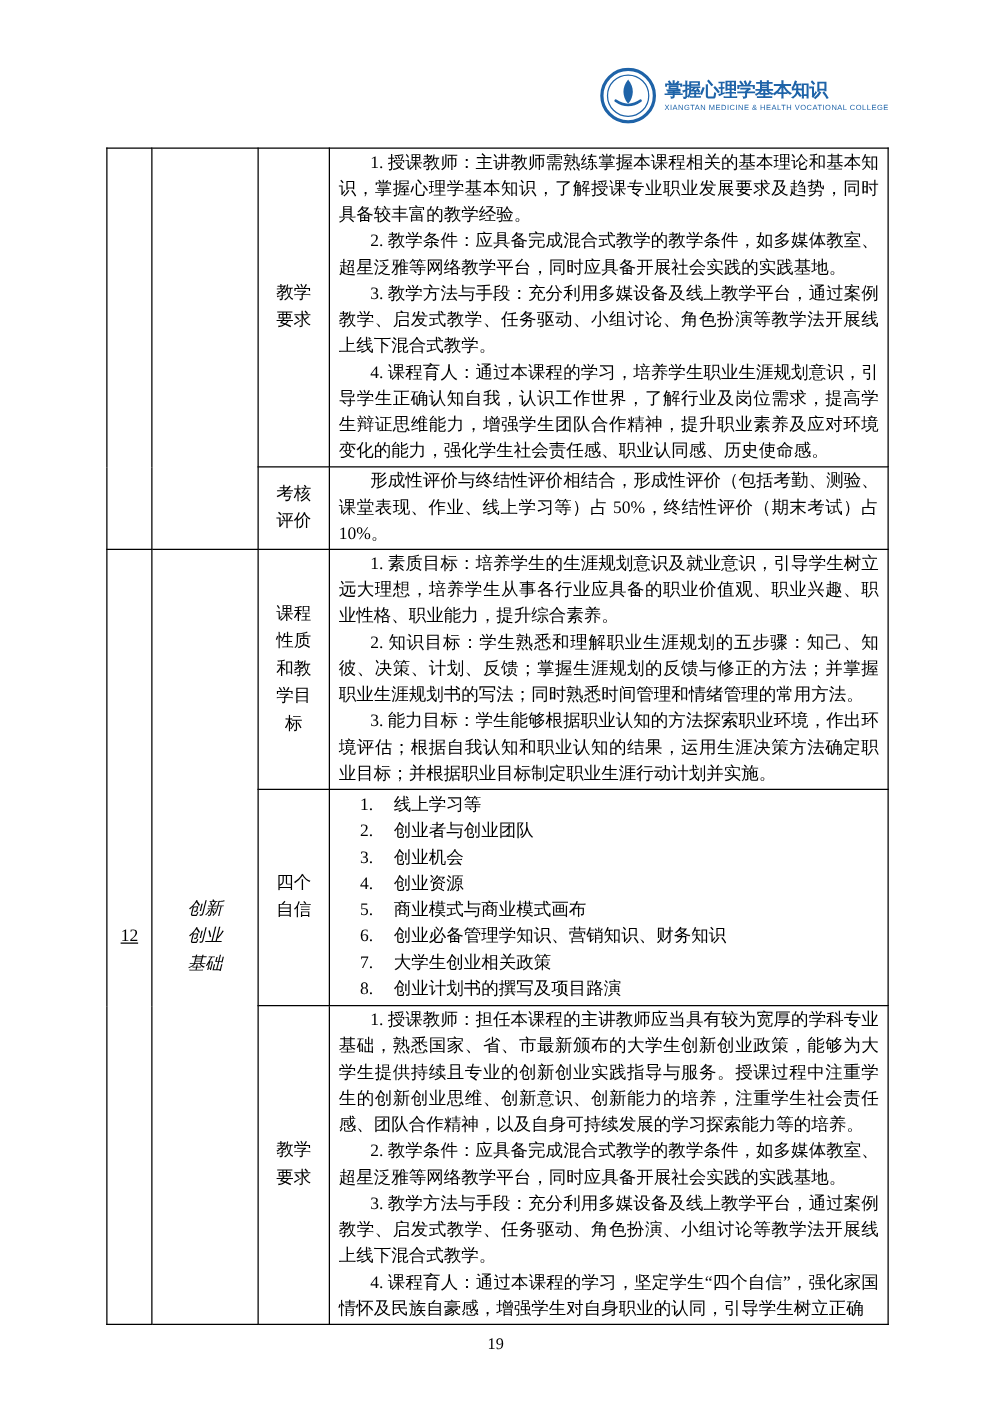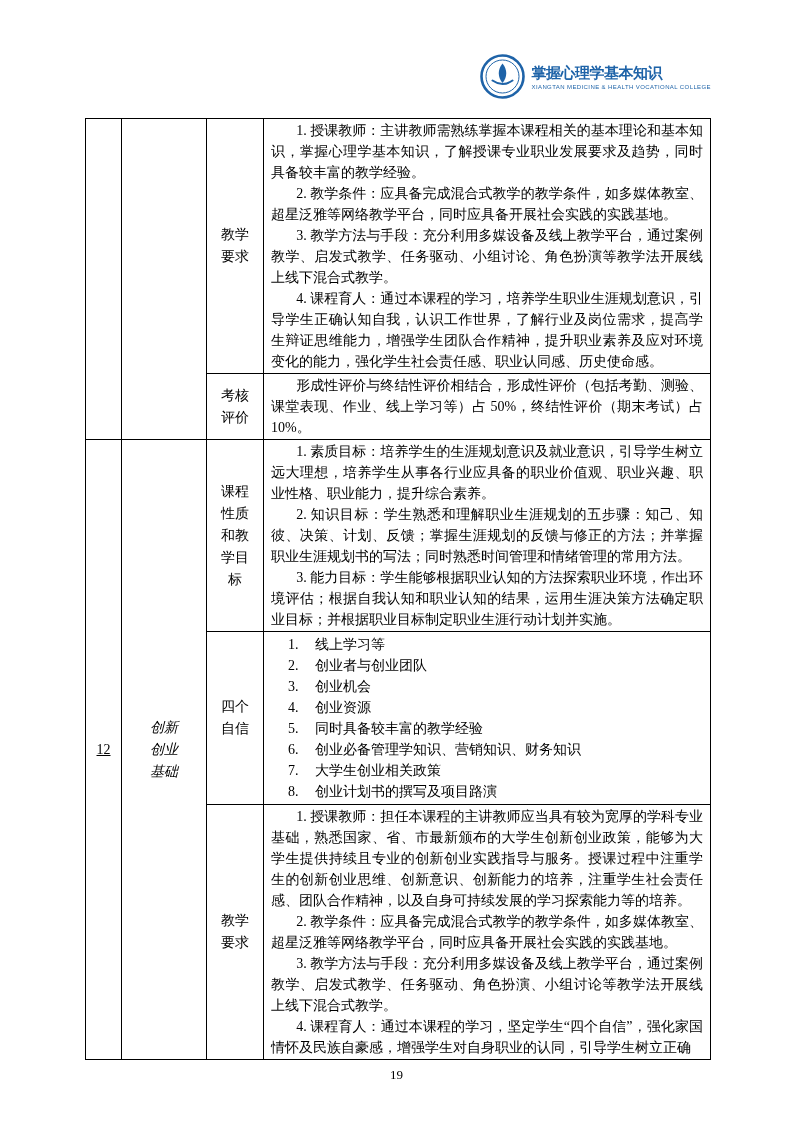--- a/index.html
+++ b/index.html
@@ -168,21 +168,21 @@
           <div class="item">
               <span class="num">3.</span>
               <span class="txt">创业机会</span>
             </div>
           <div class="item">
               <span class="num">4.</span>
               <span class="txt">创业资源</span>
             </div>
           <div class="item">
               <span class="num">5.</span>
-              <span class="txt">同时具备较丰富的教学经验</span>
+              <span class="txt">商业模式与商业模式画布</span>
             </div>
           <div class="item">
               <span class="num">6.</span>
               <span class="txt">创业必备管理学知识、营销知识、财务知识</span>
             </div>
           <div class="item">
               <span class="num">7.</span>
               <span class="txt">大学生创业相关政策</span>
             </div>
           <div class="item">

